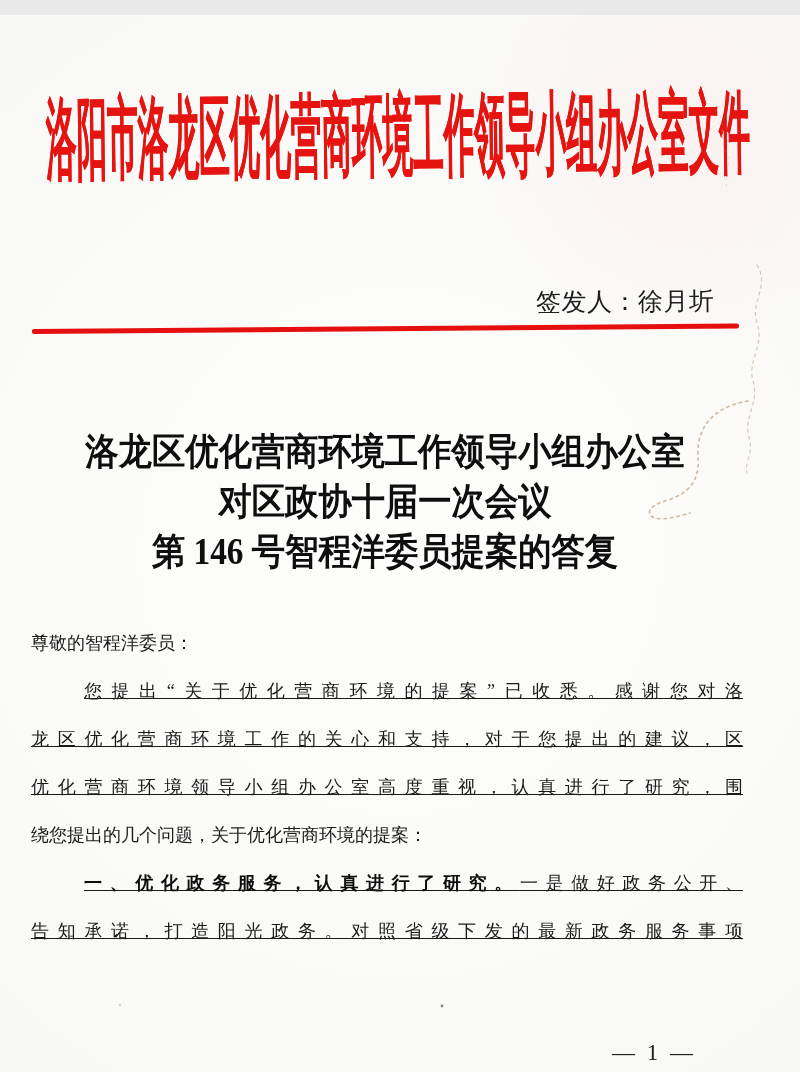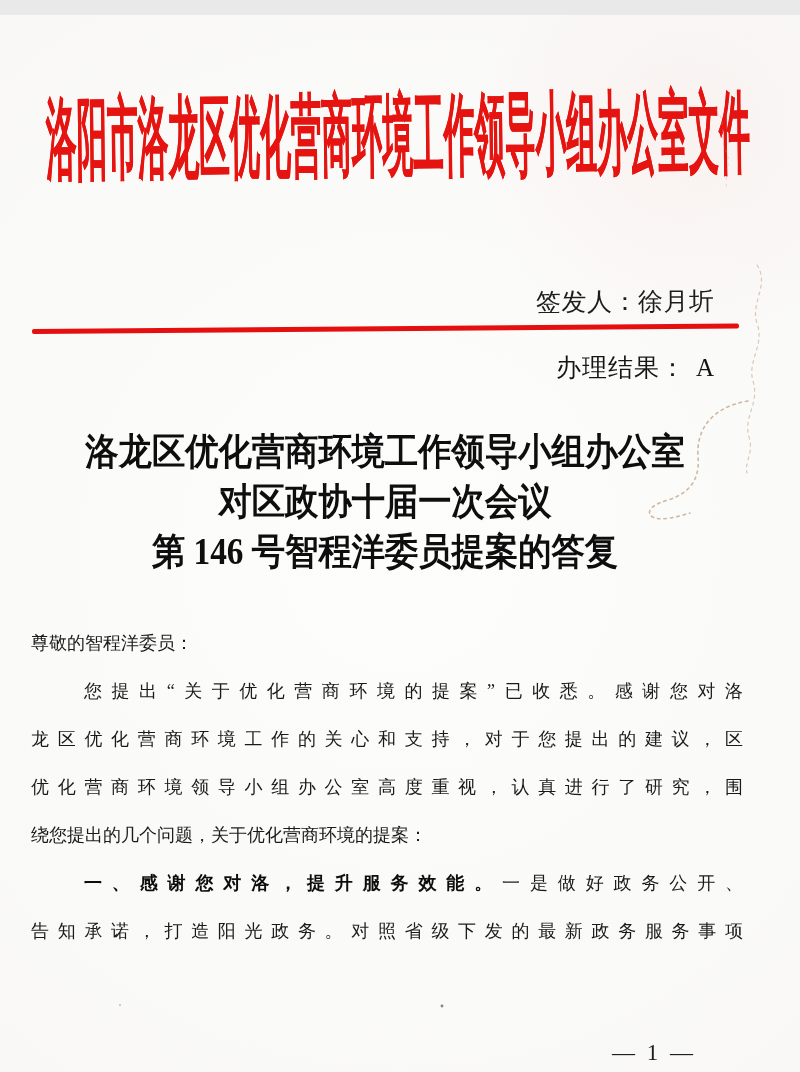--- a/index.html
+++ b/index.html
@@ -90,21 +90,21 @@
   .body-block {
     position: absolute;
     left: 31px;
     top: 604px;
     width: 712px;
     font-size: 18px;
     line-height: 48px;
     color: #1a1a1a;
   }
   .bline { height: 48px; overflow: hidden; }
-  .bline.j { text-align: justify; text-align-last: justify; }
+  .bline.j { text-align: justify; text-align-last: justify; text-decoration: underline; }
   .bline.indent { text-indent: 53px; }
   .bold-lead {
     font-family: "Liberation Sans", "DejaVu Sans", sans-serif;
     font-weight: 700;
     color: #0d0d0d;
   }
 
   .page-num {
     position: absolute;
     left: 612px;
@@ -127,35 +127,34 @@
 
 <div class="page">
 
   <div class="letterhead-title">洛阳市洛龙区优化营商环境工作领导小组办公室文件</div>
 
 
   <div class="signer"><span>签发人：</span><span>徐月圻</span></div>
 
   <div class="red-divider"></div>
 
-  <div class="result"><span>办理结果：</span><span class="result-value">A</span></div>
 
   <div class="doc-title">
     <div>洛龙区优化营商环境工作领导小组办公室</div>
     <div>对区政协十届一次会议</div>
     <div>第 146 号智程洋委员提案的答复</div>
   </div>
 
   <div class="body-block">
     <div class="bline">尊敬的智程洋委员：</div>
     <div class="bline indent j">您提出“关于优化营商环境的提案”已收悉。感谢您对洛</div>
     <div class="bline j">龙区优化营商环境工作的关心和支持，对于您提出的建议，区</div>
     <div class="bline j">优化营商环境领导小组办公室高度重视，认真进行了研究，围</div>
     <div class="bline">绕您提出的几个问题，关于优化营商环境的提案：</div>
-    <div class="bline indent j"><span class="bold-lead">一、感谢您对洛，提升服务效能。</span><span>一是做好政务公开、</span></div>
+    <div class="bline indent j"><span class="bold-lead">一、优化政务服务，认真进行了研究。</span><span>一是做好政务公开、</span></div>
     <div class="bline j">告知承诺，打造阳光政务。对照省级下发的最新政务服务事项</div>
   </div>
 
   <div class="page-num">— 1 —</div>
 
   <svg class="stain-overlay" viewBox="0 0 800 1072" xmlns="http://www.w3.org/2000/svg">
 
     <path d="M748,386 C712,392 696,414 698,442 C700,464 690,478 668,485 C654,489 646,495 651,501 C660,507 676,502 690,498" fill="none" stroke="#a5764a" stroke-opacity="0.5" stroke-width="1.6" stroke-dasharray="2.5 4" stroke-linecap="round"></path>
 
     <path d="M757,250 C770,270 750,288 757,308 C765,330 747,346 753,366 C760,388 743,402 749,422 C754,438 744,448 747,458" fill="none" stroke="#b08452" stroke-opacity="0.42" stroke-width="1.2" stroke-dasharray="3 4" stroke-linecap="round"></path>

